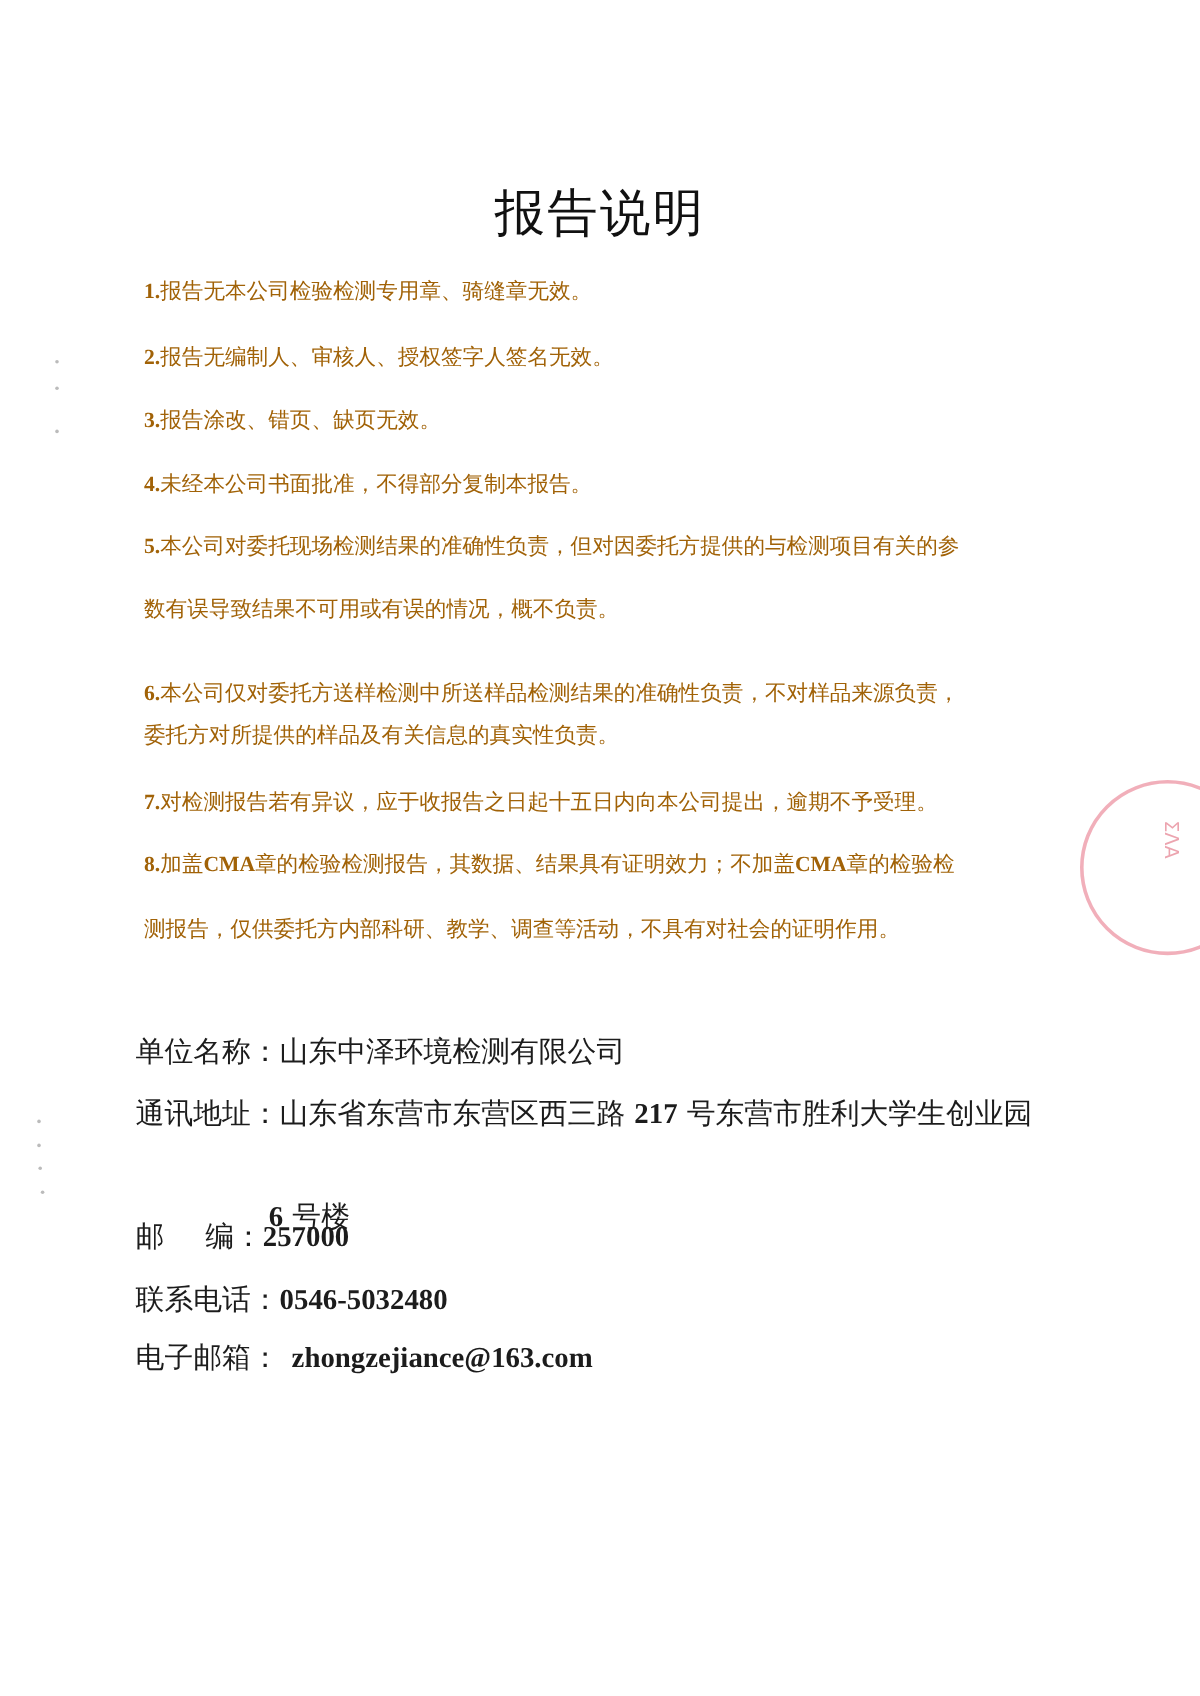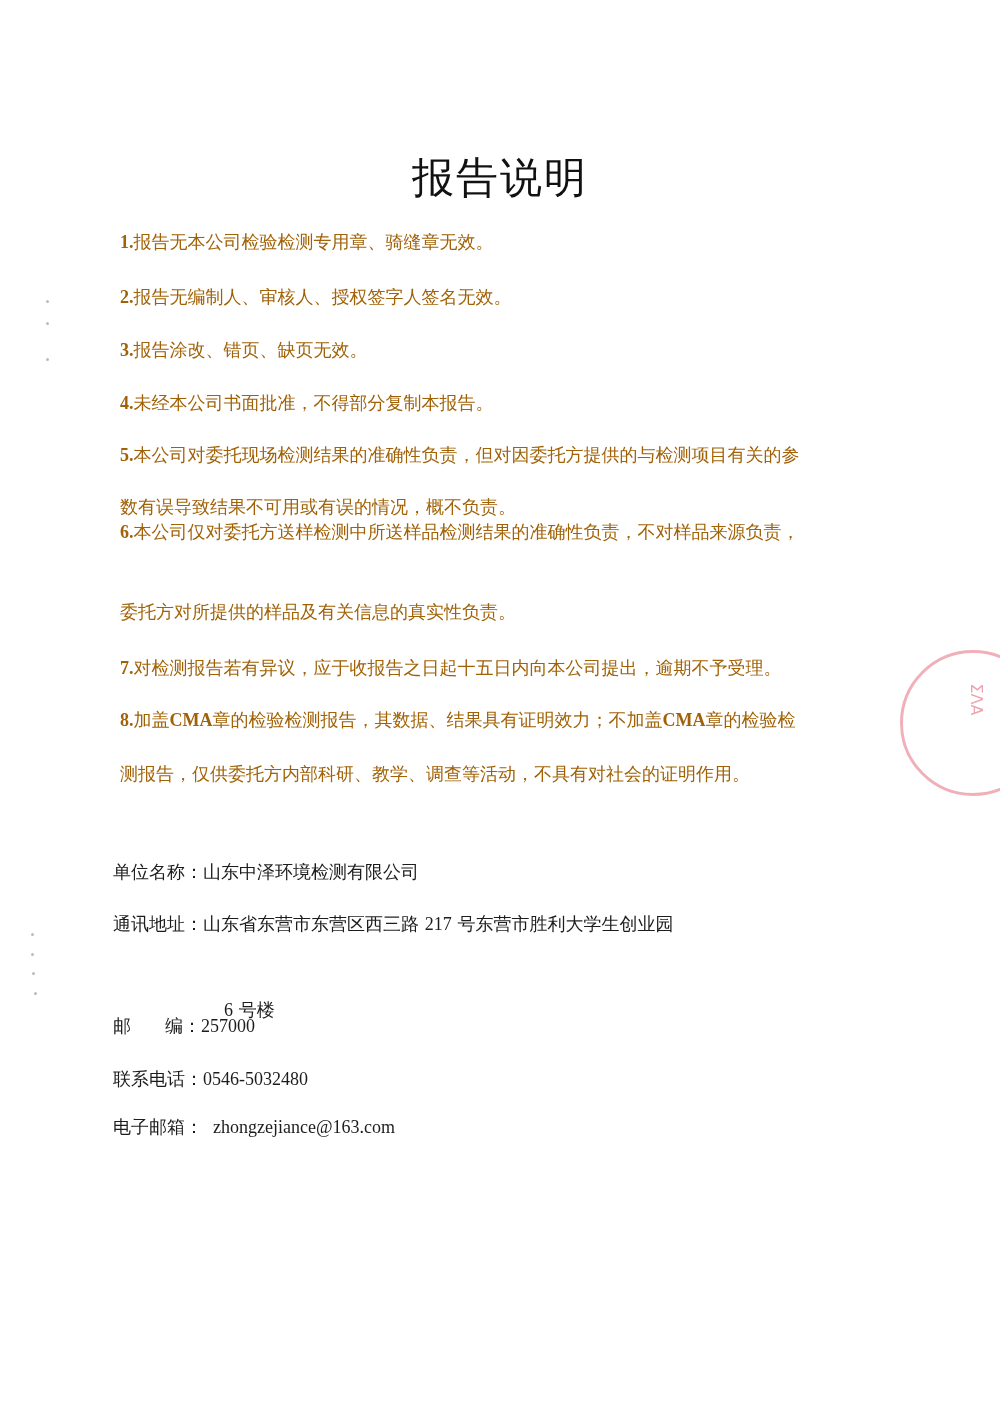--- a/index.html
+++ b/index.html
@@ -12,22 +12,22 @@
     .title {
       position: absolute; left: 0; width: 1000px; top: 150px;
       text-align: center; font-size: 42px; letter-spacing: 2px; color: #111;
       font-family: "DejaVu Sans", "Liberation Sans", sans-serif;
     }
     .line {
       position: absolute; left: 120px; font-size: 18px; white-space: nowrap;
       color: #a16207;
     }
     .line .num { font-weight: bold; font-family: "Liberation Serif", serif; }
-    .info { position: absolute; left: 113px; font-size: 18px; white-space: nowrap; color:#1c1c1c; }
-    .info .val-bold { font-weight: normal; font-family: "Liberation Serif", serif; }
+    .info { position: absolute; left: 113px; font-size: 24px; white-space: nowrap; color:#1c1c1c; }
+    .info .val-bold { font-weight: bold; font-family: "Liberation Serif", serif; }
     .bold { font-weight: bold; font-family: "Liberation Serif", serif; }
     .stamp {
       position: absolute; left: 900px; top: 650px; width: 140px; height: 140px;
       border: 3px solid rgba(230,110,130,0.55); border-radius: 50%;
     }
     .stamp-text {
       position: absolute; left: 960px; top: 690px; font-size: 16px;
       color: rgba(220,90,110,0.55); transform: rotate(90deg);
       font-family: "DejaVu Sans", sans-serif;
     }
@@ -37,21 +37,21 @@
 <body>
 
 <div class="title">报告说明</div>
 
 <div class="line" style="top:230px"><span class="num">1.</span><span>报告无本公司检验检测专用章、骑缝章无效。</span></div>
 <div class="line" style="top:285px"><span class="num">2.</span><span>报告无编制人、审核人、授权签字人签名无效。</span></div>
 <div class="line" style="top:338px"><span class="num">3.</span><span>报告涂改、错页、缺页无效。</span></div>
 <div class="line" style="top:391px"><span class="num">4.</span><span>未经本公司书面批准，不得部分复制本报告。</span></div>
 <div class="line" style="top:443px"><span class="num">5.</span><span>本公司对委托现场检测结果的准确性负责，但对因委托方提供的与检测项目有关的参</span></div>
 <div class="line" style="top:495px">数有误导致结果不可用或有误的情况，概不负责。</div>
-<div class="line" style="top:520px"><span class="num">6.</span><span>本公司仅对委托方送样检测中所送样品检测结果的准确性负责，不对样品来源负责，</span></div>
+<div class="line" style="top:565px"><span class="num">6.</span><span>本公司仅对委托方送样检测中所送样品检测结果的准确性负责，不对样品来源负责，</span></div>
 <div class="line" style="top:600px">委托方对所提供的样品及有关信息的真实性负责。</div>
 <div class="line" style="top:656px"><span class="num">7.</span><span>对检测报告若有异议，应于收报告之日起十五日内向本公司提出，逾期不予受理。</span></div>
 <div class="line" style="top:708px"><span class="num">8.</span><span>加盖</span><span class="bold">CMA</span><span>章的检验检测报告，其数据、结果具有证明效力；不加盖</span><span class="bold">CMA</span><span>章的检验检</span></div>
 <div class="line" style="top:762px">测报告，仅供委托方内部科研、教学、调查等活动，不具有对社会的证明作用。</div>
 
 <div class="info" style="top:860px"><span>单位名称：</span><span>山东中泽环境检测有限公司</span></div>
 <div class="info" style="top:912px"><span>通讯地址：</span><span>山东省东营市东营区西三路 </span><span class="val-bold">217</span><span> 号东营市胜利大学生创业园</span></div>
 <div class="info" style="top:998px; left:224px"><span class="val-bold">6</span><span> 号楼</span></div>
 <div class="info" style="top:1014px"><span>邮</span><span style="display:inline-block;width:34px"></span><span>编：</span><span class="val-bold">257000</span></div>
 <div class="info" style="top:1067px"><span>联系电话：</span><span class="val-bold">0546-5032480</span></div>

